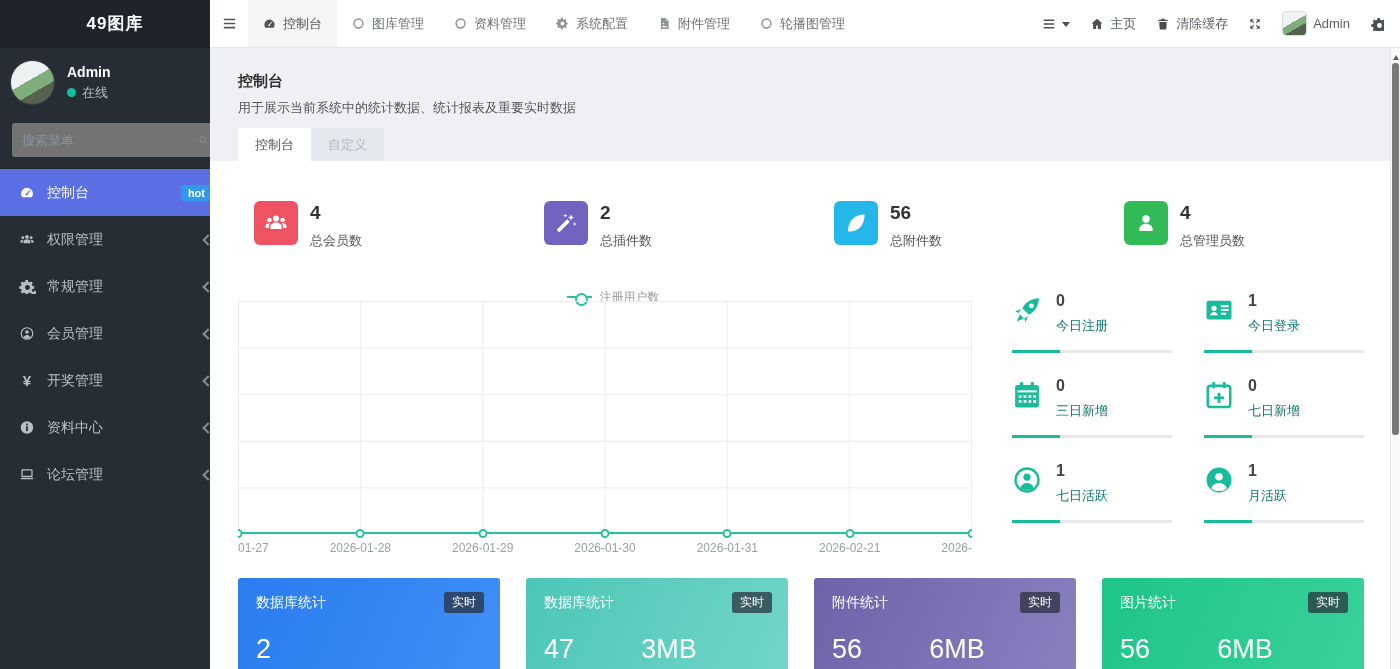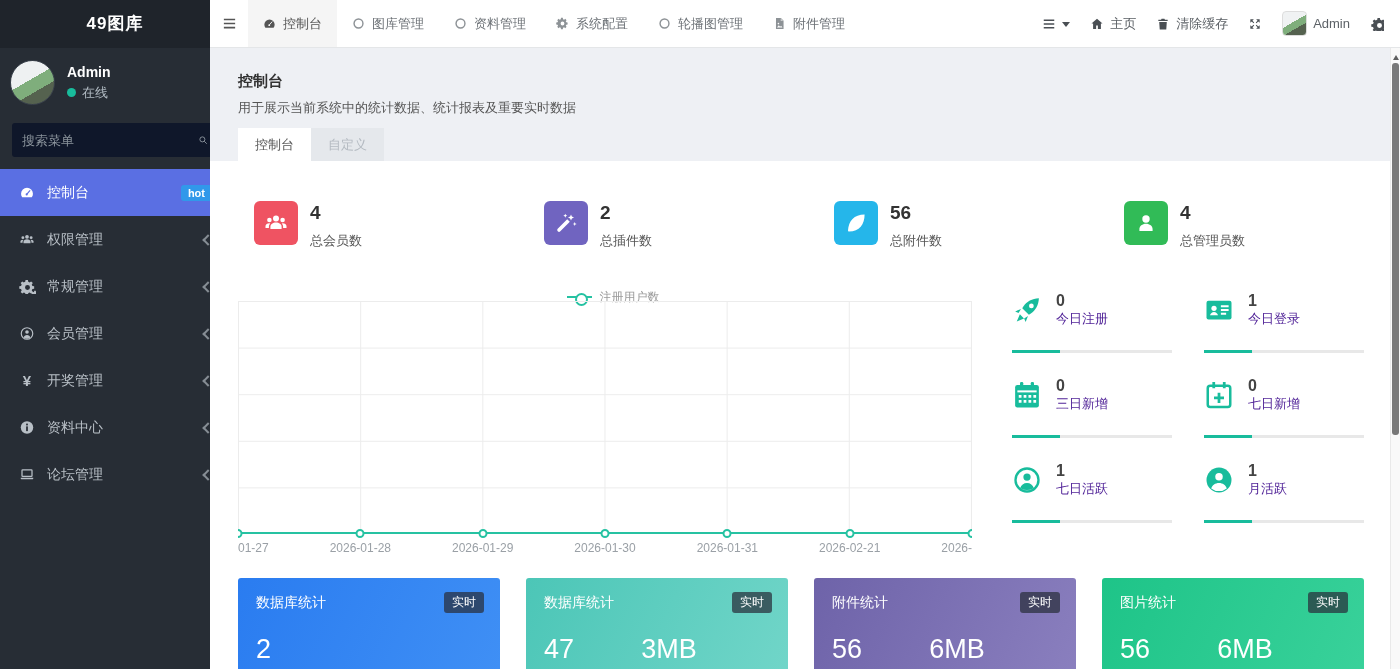--- a/index.html
+++ b/index.html
@@ -9,21 +9,21 @@
 
   
   .sidebar { position:absolute; left:0; top:0; width:230px; height:669px; background:#272d35; }
   .brand { height:48px; line-height:48px; text-align:center; background:#1f242b; color:#fff; font-size:17px; font-weight:bold; letter-spacing:1px; }
   .userbox { display:flex; align-items:center; gap:12px; padding:12px 12px 10px 10px; }
   .avatar-lg { width:45px; height:45px; border-radius:50%; flex:0 0 45px;
     background:linear-gradient(150deg,#eef1f2 44%,#7fae7c 44% 66%,#55624f 66%); border:1px solid #3a424c; }
   .uname { color:#fff; font-size:14px; font-weight:bold; }
   .ustatus { margin-top:4px; color:#b2bcc4; font-size:13px; display:flex; align-items:center; gap:6px; }
   .dot { width:9px; height:9px; border-radius:50%; background:#18bc9c; display:inline-block; }
-  .searchbox { margin:8px 12px 12px; height:34px; background:#0f172a; border-radius:3px; display:flex; align-items:center; padding:0 10px; }
+  .searchbox { margin:8px 12px 12px; height:34px; background:#737373; border-radius:3px; display:flex; align-items:center; padding:0 10px; }
   .searchbox input { flex:1; background:transparent; border:none; outline:none; color:#cfd6dc; font-size:13px; font-family:inherit; }
   .searchbox input::placeholder { color:#8b949c; }
   .searchbox .ic { color:#8b949c; font-size:14px; }
   .menu { margin-top:2px; --cut:#272d35; }
   .mi { height:47px; display:flex; align-items:center; gap:11px; padding:0 14px 0 18px; color:#b8bfc6; font-size:14px; cursor:pointer; }
   .mi .ic { font-size:15px; width:18px; text-align:center; }
   .mi .yen { width:18px; text-align:center; font-size:15px; font-weight:bold; }
   .mi .lbl { flex:1; }
   .mi .chev { width:8px; height:8px; border-left:2px solid #868d94; border-bottom:2px solid #868d94; transform:rotate(45deg); margin-right:4px; }
   .mi.active { background:#5a6fe3; color:#fff; --cut:#5a6fe3; }
@@ -75,21 +75,21 @@
   .sline { position:absolute; left:0; top:243px; width:734px; height:2px; background:#26c2a2; }
   .pt { position:absolute; top:239.5px; width:9px; height:9px; border:2px solid #26c2a2; border-radius:50%; background:#fff; transform:translateX(-50%); }
   .xl { position:absolute; top:252px; left:0; width:734px; height:16px; }
   .xl span { position:absolute; transform:translateX(-50%); font-size:12px; color:#9aa0a6; white-space:nowrap; }
 
   
   .quick { position:absolute; left:802px; top:131px; width:362px; display:grid; grid-template-columns:192px 170px; }
   .qcell { position:relative; height:85px; padding-left:44px; }
   .qcell .ic { position:absolute; left:0; top:3px; font-size:30px; color:#18bc9c; --cut:#fff; }
   .qcell .num { font-size:16px; font-weight:bold; color:#444; }
-  .qcell .lbl { font-size:13px; color:#4c1d95; }
+  .qcell .lbl { font-size:13px; color:#0f766e; margin-top:7px; }
   .qbar { position:absolute; left:0; bottom:24px; width:160px; height:3px; background:#e8e8e8; }
   .qbar i { display:block; width:30%; height:3px; background:#18bc9c; }
 
   
   .cards { position:absolute; left:28px; top:417px; width:1126px; display:flex; gap:26px; }
   .card { position:relative; flex:1; height:120px; padding:16px 18px; color:#fff; border-radius:3px; }
   .card.g0{background:linear-gradient(115deg,#2a7cf0,#4090f5);}
   .card.g1{background:linear-gradient(115deg,#4cc6b7,#72d6c9);}
   .card.g2{background:linear-gradient(115deg,#6e63a9,#8b80bf);}
   .card.g3{background:linear-gradient(115deg,#1ec488,#3ad29b);}
@@ -312,29 +312,29 @@
       <span>资料管理</span>
     </div>
   <div class="ttab">
       <svg class="ic">
         <use href="#i-gear"></use>
       </svg>
       <span>系统配置</span>
     </div>
   <div class="ttab">
       <svg class="ic">
+        <use href="#i-file"></use>
+      </svg>
+      <span>附件管理</span>
+    </div>
+  <div class="ttab">
+      <svg class="ic">
         <use href="#i-circle"></use>
       </svg>
       <span>轮播图管理</span>
-    </div>
-  <div class="ttab">
-      <svg class="ic">
-        <use href="#i-file"></use>
-      </svg>
-      <span>附件管理</span>
     </div>
 
   <div class="top-right">
     <div class="tr-item">
         <svg class="ic">
           <use href="#i-menu"></use>
         </svg>
         <span class="caret"></span>
       </div>
     <div class="tr-item">

